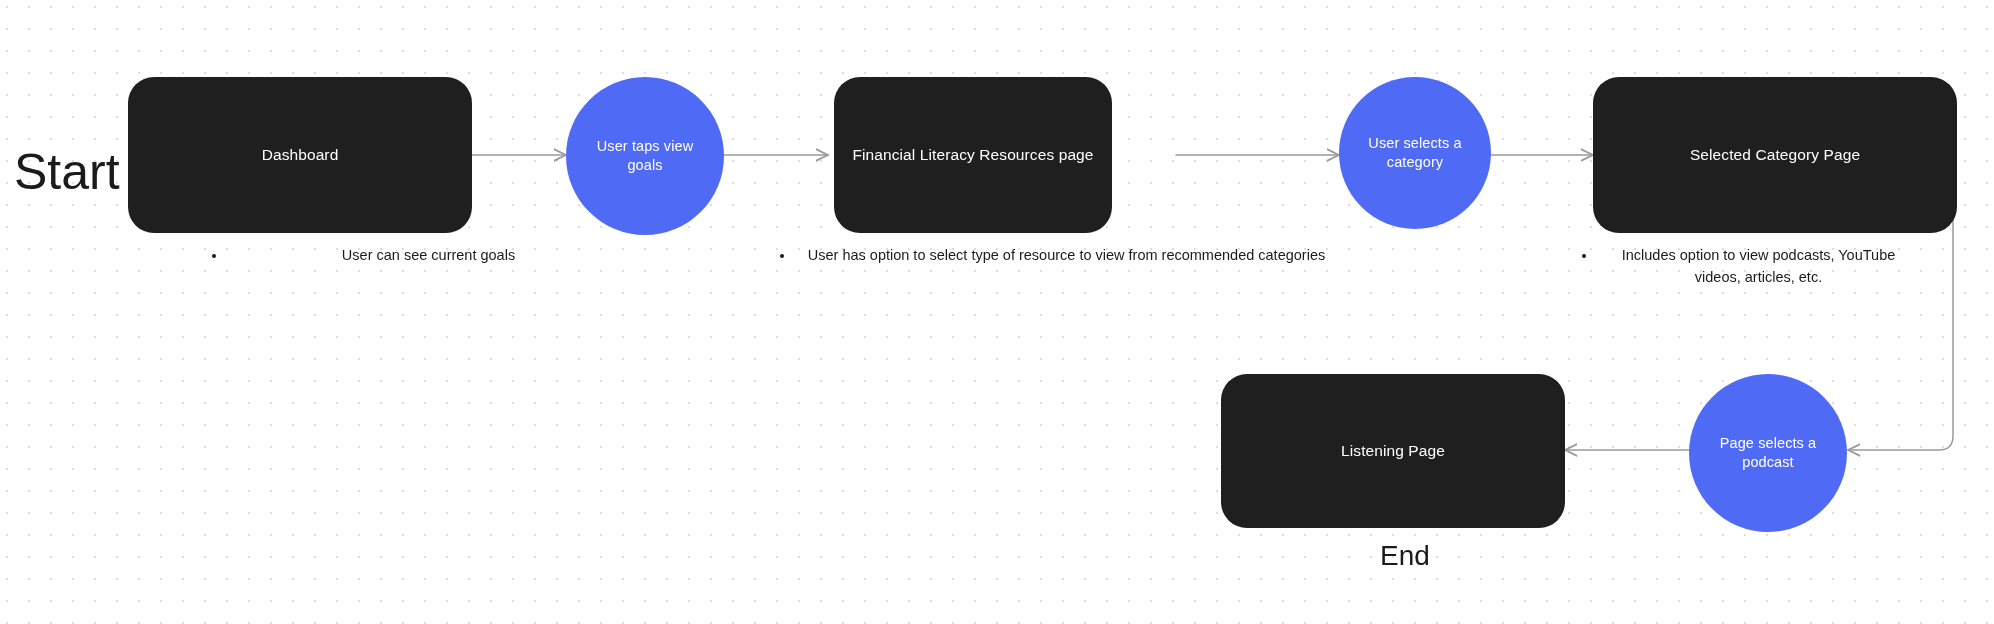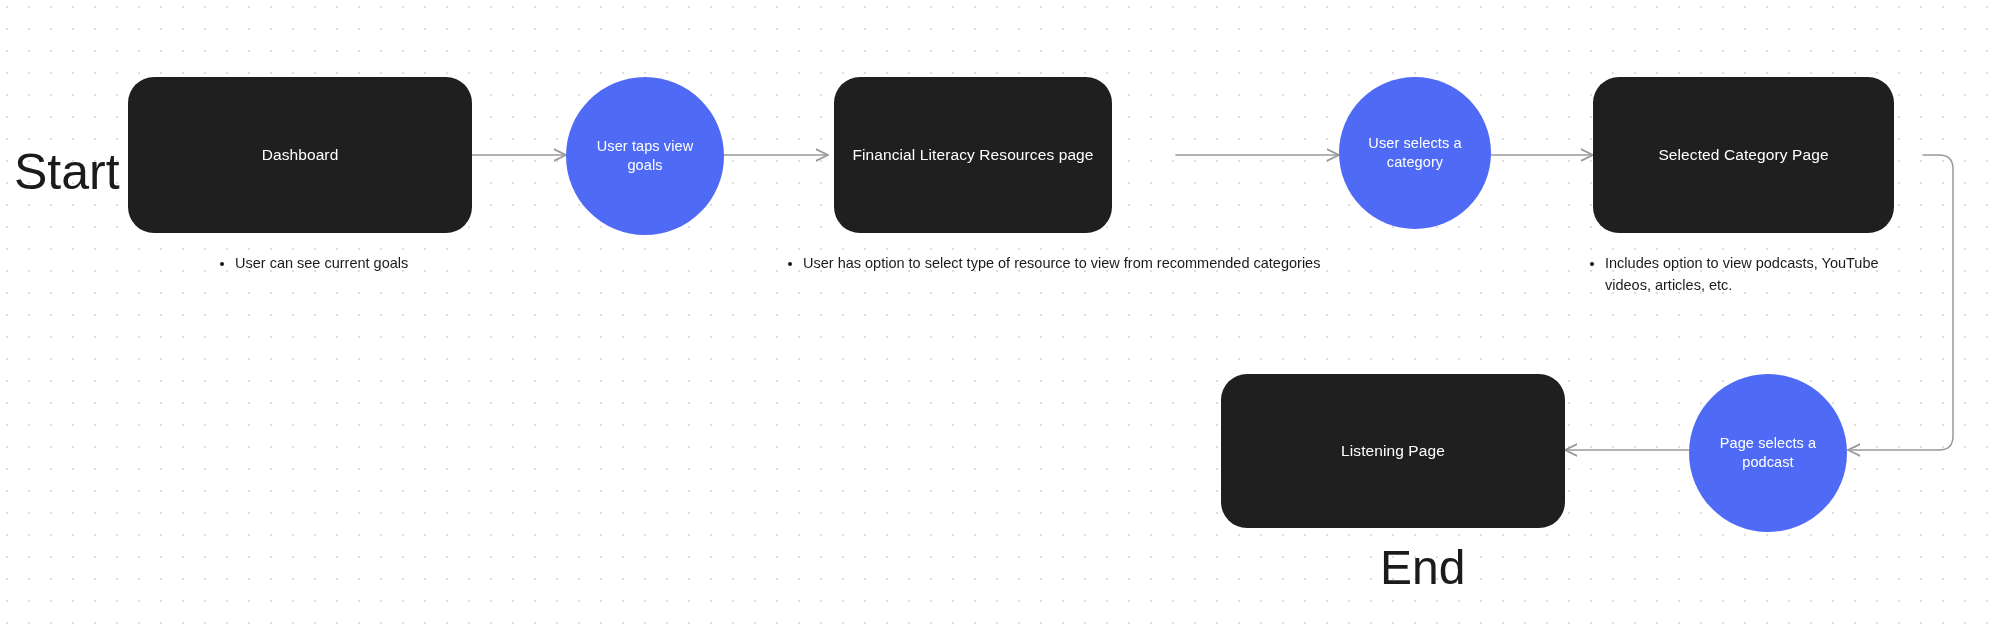--- a/index.html
+++ b/index.html
@@ -72,39 +72,40 @@
     font-size: 14.5px;
     line-height: 1.5;
     z-index: 2;
   }
   .annotation ul {
     margin: 0;
     padding: 0 0 0 17px;
     list-style: disc;
   }
   .annotation li {
-    margin: 8px;
+    margin: 0;
     padding: 0;
+    text-align: center;
   }
 
   
   .terminal-caption {
     position: absolute;
     color: #1b1b1b;
     font-weight: 400;
     z-index: 2;
     white-space: nowrap;
   }
   #caption-start {
     font-size: 50px;
     left: 14px;
     top: 143px;
   }
   #caption-end {
-    font-size: 48px;
+    font-size: 28px;
     left: 1380px;
     top: 540px;
   }
 </style>
 </head>
 <body>
 
 <div id="canvas">
 
   <svg id="edges" viewBox="0 0 1994 624" width="1994" height="624" xmlns="http://www.w3.org/2000/svg">
@@ -146,21 +147,21 @@
   </div>
 
   <div class="node process" style="left:834px; top:77px; width:278px; height:156px;">
     <span class="node-label">Financial Literacy Resources page</span>
   </div>
 
   <div class="node decision" style="left:1339px; top:77px; width:152px; height:152px; background:#4f6bf5;">
     <span class="node-label">User selects a category</span>
   </div>
 
-  <div class="node process" style="left:1593px; top:77px; width:301px; height:156px;">
+  <div class="node process" style="left:1593px; top:77px; width:364px; height:156px;">
     <span class="node-label">Selected Category Page</span>
   </div>
 
   <div class="node process" style="left:1221px; top:374px; width:344px; height:154px;justify-content:center;">
     <span class="node-label">Listening Page</span>
   </div>
 
   <div class="node decision" style="left:1689px; top:374px; width:158px; height:158px; background:#4f6bf5;">
     <span class="node-label">Page selects a podcast</span>
   </div>

